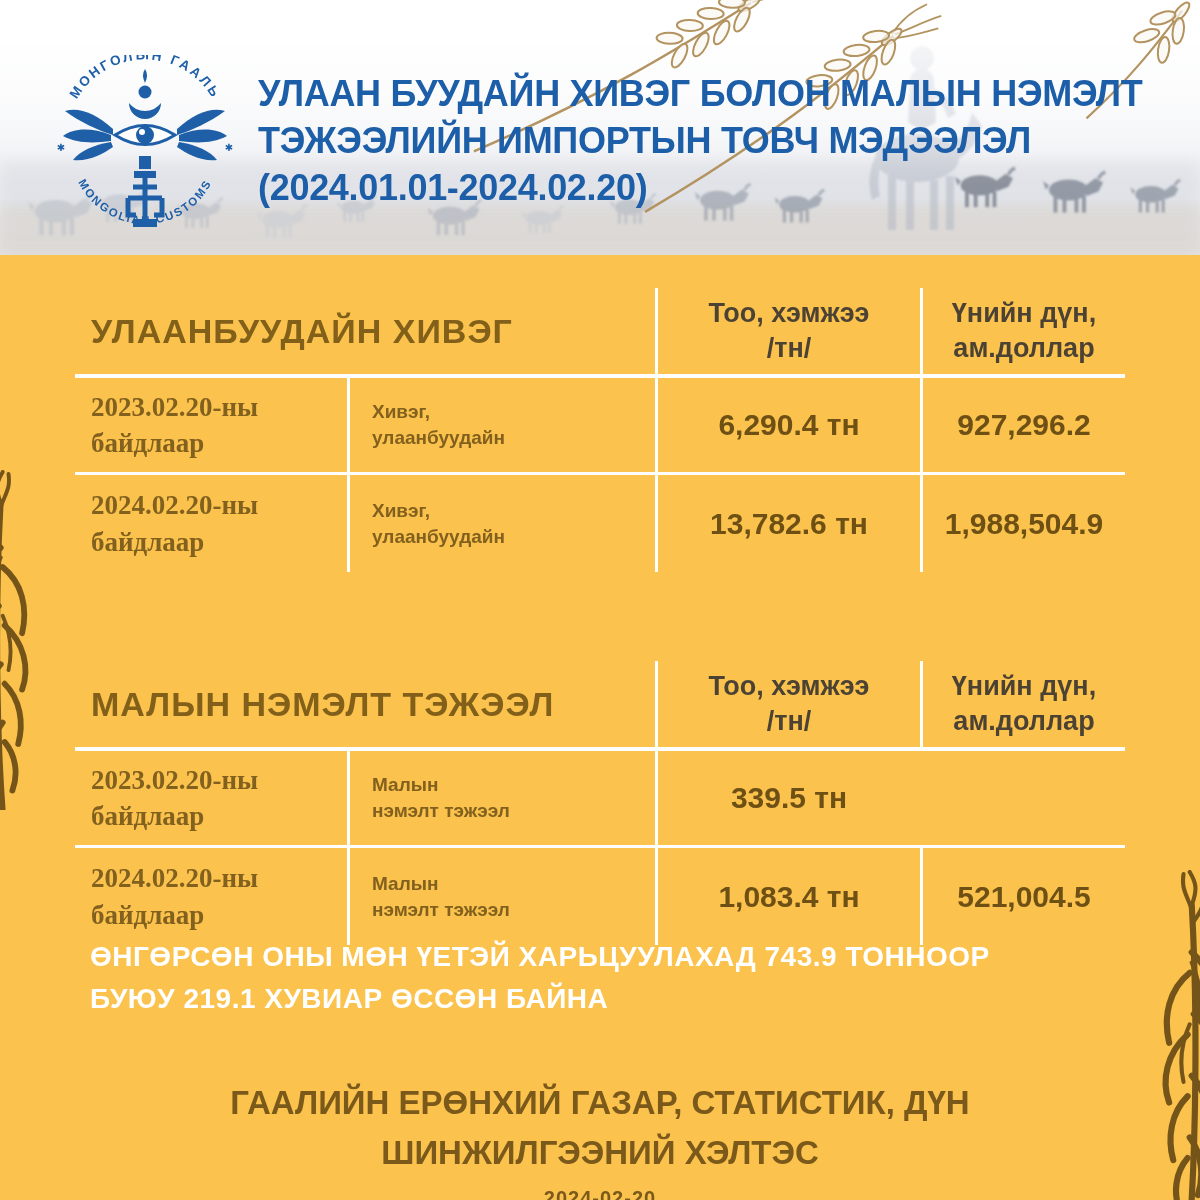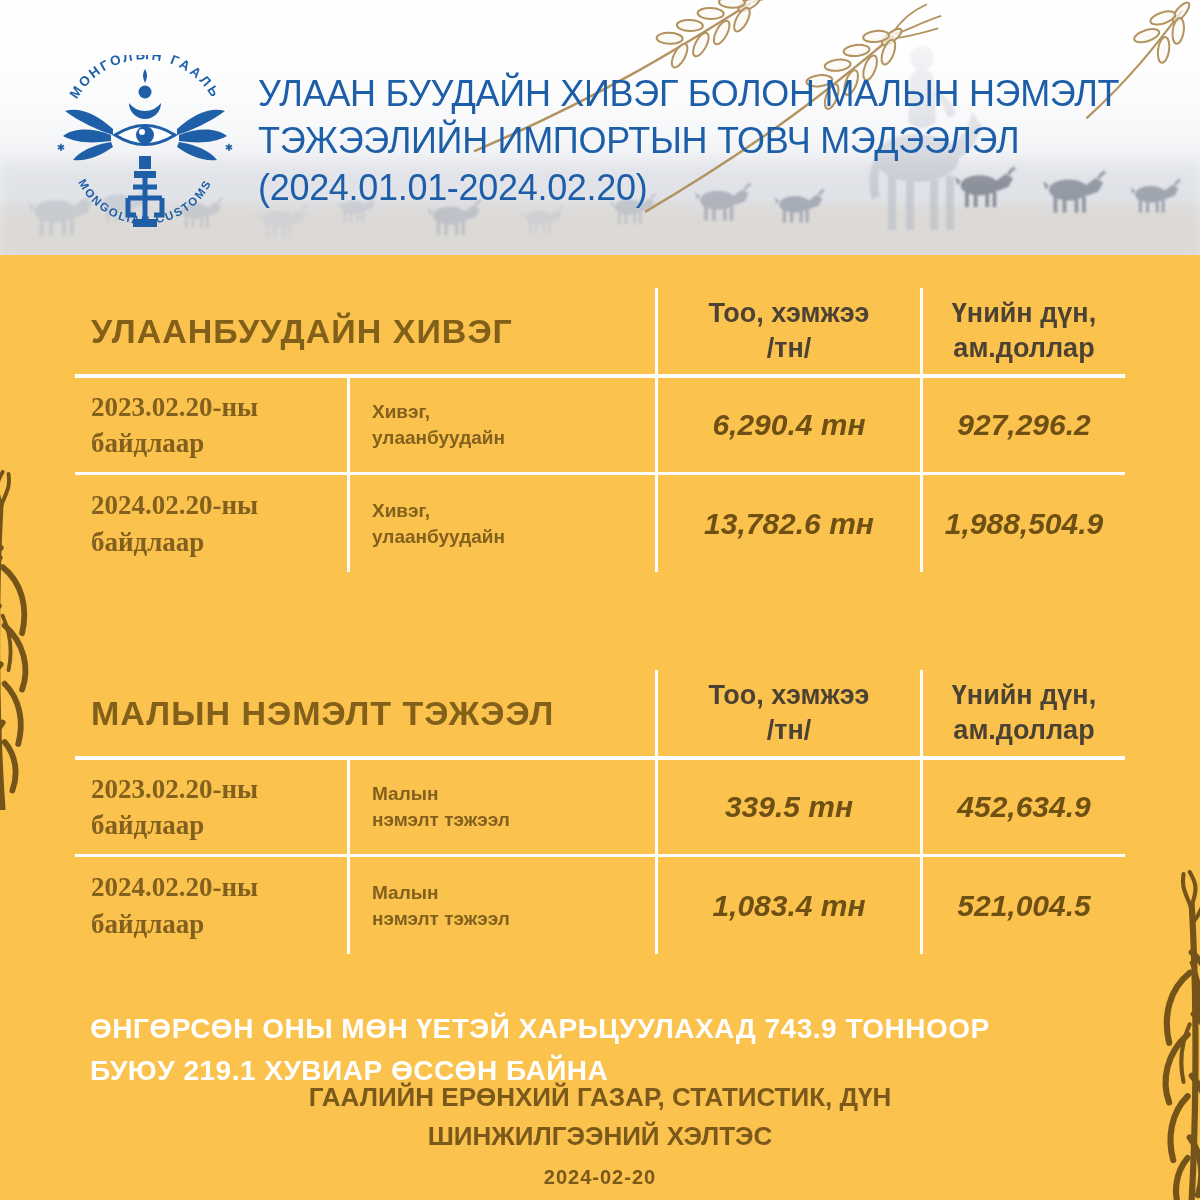--- a/index.html
+++ b/index.html
@@ -21,46 +21,46 @@
   body{font-family:"Liberation Sans","DejaVu Sans",sans-serif;}
   .page{position:relative;width:1200px;height:1200px;overflow:hidden;background:var(--background-yellow);margin:0 auto;}
 
   
   .hero{position:absolute;left:0;top:0;width:1200px;height:255px;overflow:hidden;
         background:linear-gradient(to bottom,#ffffff 0%,#f7f8fa 40%,#ecedf0 75%,#e4e2de 100%);}
   .hero-photo{position:absolute;left:0;top:0;width:1200px;height:255px;}
   .wheat-tan{position:absolute;left:0;top:0;width:1200px;height:255px;pointer-events:none;}
   .logo{position:absolute;left:55px;top:55px;width:180px;height:180px;}
   .title{position:absolute;left:258px;top:70px;width:900px;
-         font-size:36px;line-height:47px;font-weight:normal;letter-spacing:-0.3px;
+         font-size:36px;line-height:47px;font-weight:bold;letter-spacing:-0.3px;
          color:var(--title-blue);white-space:pre-line;}
 
   
   .content{position:absolute;left:0;top:255px;width:1200px;height:945px;background:var(--background-yellow);overflow:hidden;}
   .wheat-side{position:absolute;pointer-events:none;}
   .wheat-left{left:-34px;top:215px;width:120px;height:340px;}
   .wheat-right{right:-30px;top:615px;width:130px;height:360px;transform:scaleX(-1);}
 
   .tbl{position:absolute;left:75px;width:1050px;}
   .thead{display:grid;grid-template-columns:580px 265px 205px;height:90px;border-bottom:4px solid var(--divider-white);}
   .trow{display:grid;grid-template-columns:272px 308px 265px 205px;height:97px;}
   .trow.sep{border-bottom:3px solid var(--divider-white);}
   .cell{display:flex;align-items:center;}
   .bl{border-left:3px solid var(--divider-white);}
   .c-title{font-size:34px;font-weight:bold;letter-spacing:1px;color:var(--section-brown);padding-left:16px;}
   .c-head{font-size:27px;font-weight:bold;color:var(--table-header-text);justify-content:center;text-align:center;white-space:pre-line;line-height:1.3;}
   .c-period{font-size:27px;font-weight:bold;color:var(--row-text-brown);padding-left:16px;white-space:pre-line;line-height:1.35;font-family:Liberation Serif, serif;}
   .c-item{font-size:19px;font-weight:bold;color:var(--row-text-brown);padding-left:22px;white-space:pre-line;line-height:1.35;}
-  .c-num{font-size:30px;font-weight:bold;color:var(--number-brown);justify-content:center;text-align:center;padding:0 4px;font-style:italic;}
+  .c-num{font-size:30px;font-weight:bold;color:var(--number-brown);justify-content:center;text-align:center;padding:0 4px;}
 
   .summary{position:absolute;left:90px;width:1060px;font-size:28px;font-weight:bold;letter-spacing:.5px;
            color:var(--summary-white);white-space:pre-line;line-height:1.5;}
 
   .footer{position:absolute;left:0;top:823px;width:1200px;text-align:center;color:var(--footer-brown);font-weight:bold;}
-  .footer-org{font-size:26px;line-height:1.5;white-space:pre-line;}
+  .footer-org{font-size:33px;line-height:1.5;white-space:pre-line;}
   .footer-date{font-size:20px;margin-top:10px;letter-spacing:1px;}
 
   
   .f-blue{fill:var(--logo-blue);}
   .s-blue{stroke:var(--logo-blue);fill:none;}
   .logo-arc-text{fill:var(--logo-blue);font-family:"Liberation Sans","DejaVu Sans",sans-serif;font-weight:bold;}
   .s-tan{stroke:var(--wheat-tan);fill:none;}
   .grain{fill:#faf8f3;fill-opacity:.75;stroke:var(--wheat-tan);stroke-width:2;}
   .s-dark{stroke:var(--wheat-dark);fill:none;stroke-linecap:round;}
 </style>
@@ -276,47 +276,46 @@
         <div class="cell c-period">2024.02.20-ны
 байдлаар</div>
         <div class="cell c-item bl">Хивэг,
 улаанбуудайн</div>
         <div class="cell c-num bl">13,782.6 тн</div>
         <div class="cell c-num bl">1,988,504.9</div>
       </div>
     </section>
 
 
-    <section class="tbl" style="top:415px">
+    <section class="tbl" style="top:406px">
       <div class="thead">
         <div class="cell c-title">МАЛЫН НЭМЭЛТ ТЭЖЭЭЛ</div>
         <div class="cell c-head bl">Тоо, хэмжээ
 /тн/</div>
         <div class="cell c-head bl">Үнийн дүн,
 ам.доллар</div>
       </div>
       <div class="trow sep">
         <div class="cell c-period">2023.02.20-ны
 байдлаар</div>
         <div class="cell c-item bl">Малын
 нэмэлт тэжээл</div>
         <div class="cell c-num bl">339.5 тн</div>
-        <div class="cell c-num bl">452,634.9</div>
       </div>
       <div class="trow">
         <div class="cell c-period">2024.02.20-ны
 байдлаар</div>
         <div class="cell c-item bl">Малын
 нэмэлт тэжээл</div>
         <div class="cell c-num bl">1,083.4 тн</div>
         <div class="cell c-num bl">521,004.5</div>
       </div>
     </section>
 
-    <p class="summary" style="top:753px">ӨНГӨРСӨН ОНЫ МӨН ҮЕТЭЙ ХАРЬЦУУЛАХАД 743.9 ТОННООР
+    <p class="summary" style="top:681px">ӨНГӨРСӨН ОНЫ МӨН ҮЕТЭЙ ХАРЬЦУУЛАХАД 743.9 ТОННООР
 БУЮУ 219.1 ХУВИАР ӨССӨН БАЙНА</p>
 
     <footer class="footer">
       <div class="footer-org">ГААЛИЙН ЕРӨНХИЙ ГАЗАР, СТАТИСТИК, ДҮН
 ШИНЖИЛГЭЭНИЙ ХЭЛТЭС</div>
       <div class="footer-date">2024-02-20</div>
     </footer>
   </main>
 </div>
 

